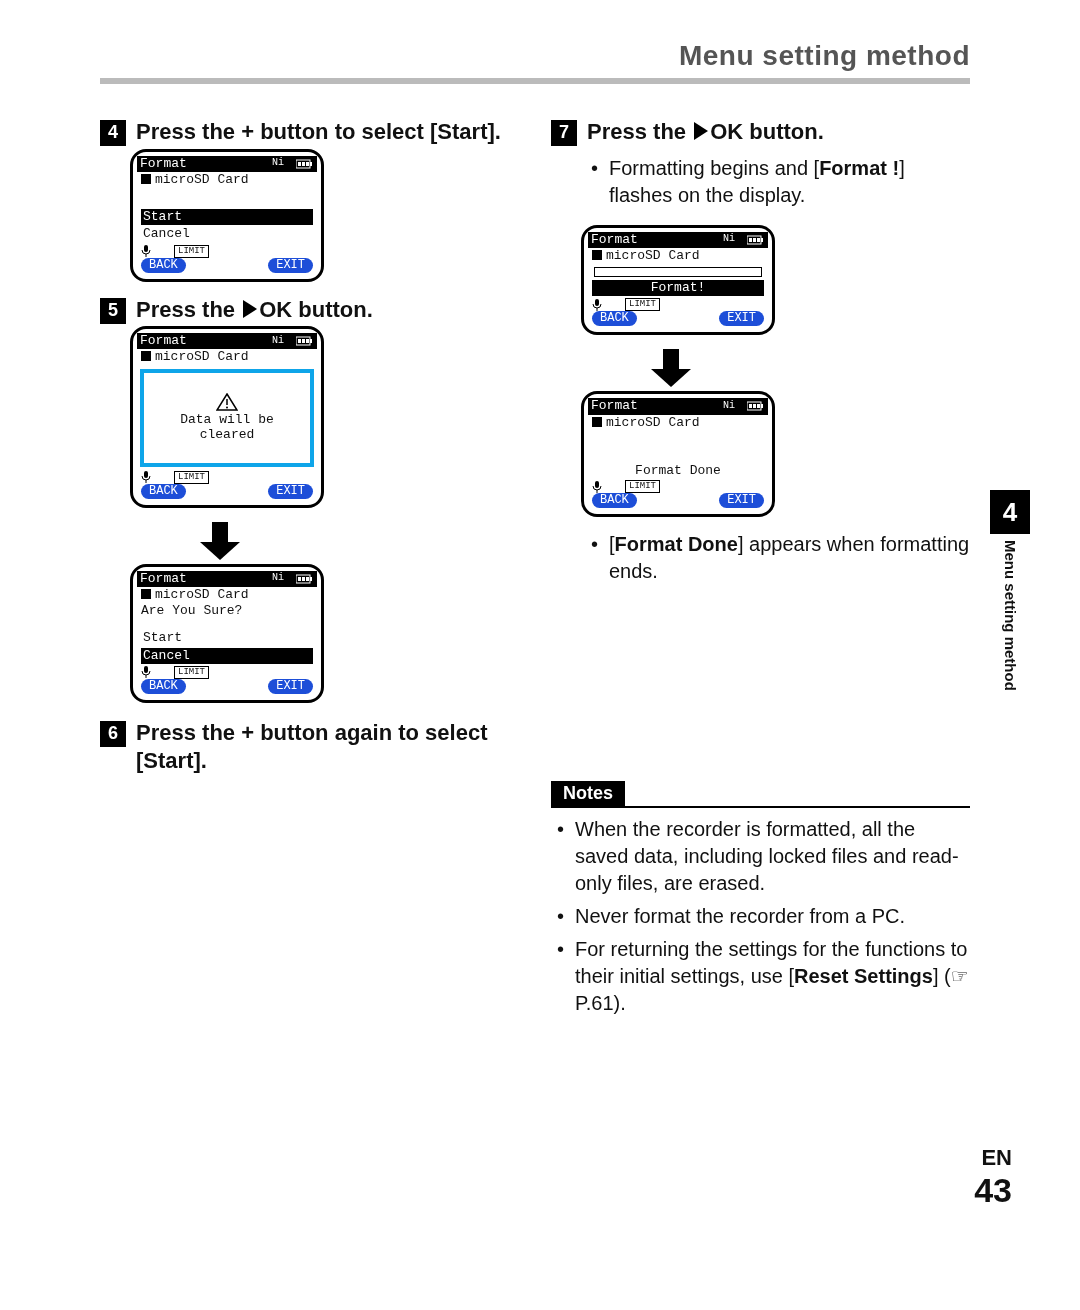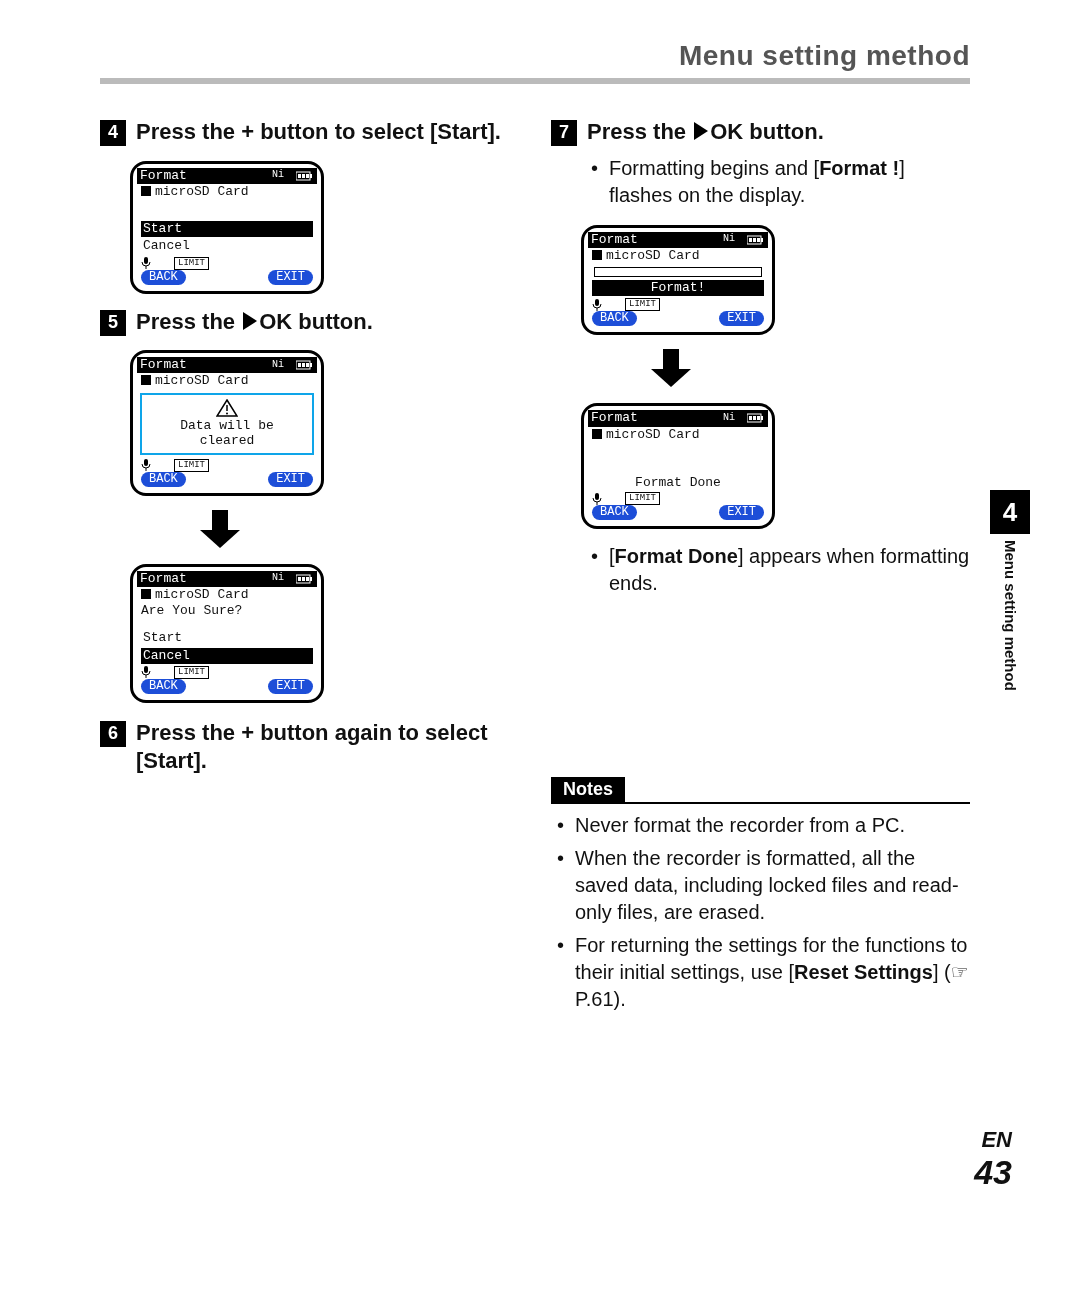--- a/index.html
+++ b/index.html
@@ -82,21 +82,21 @@
     top: 0;
   }
 
   .notes-label {
     display: inline-block;
     background: #000;
     color: #fff;
     font-weight: 700;
     font-size: 18px;
     padding: 2px 12px;
-    margin-top: 4px;
+    margin-top: 20px;
   }
   .notes-rule {
     height: 2px;
     background: #000;
     margin-bottom: 6px;
   }
 
   
   .side-tab {
     position: absolute;
@@ -122,34 +122,33 @@
     writing-mode: vertical-rl;
     font-weight: 700;
     font-size: 15px;
     margin-top: 6px;
     white-space: nowrap;
   }
 
   .footer {
     position: absolute;
     right: 18px;
-    bottom: 118px;
+    bottom: 100px;
     text-align: right;
-    font-style: italic;
   }
   .footer .lang { font-weight: 700; font-size: 22px; display:block; }
   .footer .pg   { font-weight: 700; font-size: 34px; display:block; }
 
   
   .lcd {
     width: 180px;
     border: 3px solid #000;
     border-radius: 16px;
     padding: 4px;
-    margin: 14px 0 14px 30px;
+    margin: 2px 0 14px 30px;
     font-family: "Courier New", monospace;
     font-size: 13px;
     line-height: 1.25;
     position: relative;
     background: #fff;
   }
   .lcd .titlebar {
     display: flex;
     justify-content: space-between;
     align-items: center;
@@ -198,21 +197,21 @@
   .lcd .status .limit {
     display:inline-block; border:1px solid #000; padding:0 3px; font-size:9px; line-height:11px;
   }
   .lcd .soft {
     display:flex; justify-content:space-between; padding: 0 4px 2px 4px;
   }
   .lcd .soft span {
     background:#1d4ed8; color:#fff; padding:0 8px; border-radius:8px; font-size:12px;
   }
   .lcd .msgbox {
-    border:2px solid #0ea5e9; margin:3px; padding:4px 2px; text-align:center; line-height:1.15;
+    border:4px solid #0ea5e9; margin:3px; padding:20px 2px; text-align:center; line-height:1.15;
   }
   .lcd .warn svg { display:block; margin:0 auto 2px auto; }
   .lcd .progress {
     border:1px solid #000; height:8px; margin:3px 6px;
   }
   .lcd .body-space { height: 20px; }
   .lcd .body-space-lg { height: 32px; }
 
   .arrow-down {
     width: 180px; margin-left:30px; text-align:center;
@@ -471,22 +470,22 @@
           <span>[</span><b>Format Done</b><span>] appears when formatting ends.</span>
         </li>
       </ul>
 
       <div style="height:160px"></div>
 
       <div>
         <span class="notes-label">Notes</span>
         <div class="notes-rule"></div>
         <ul class="bullets" style="padding-left:6px">
+          <li>When the recorder is formatted, all the saved data, including locked files and read-only files, are erased.</li>
           <li>Never format the recorder from a PC.</li>
-          <li>When the recorder is formatted, all the saved data, including locked files and read-only files, are erased.</li>
           <li>
             <span>For returning the settings for the functions to their initial settings, use [</span><b>Reset Settings</b><span>] (☞ P.61).</span>
           </li>
         </ul>
       </div>
     </div>
   </div>
 
   <div class="side-tab">
     <div class="side-chapter">4</div>

